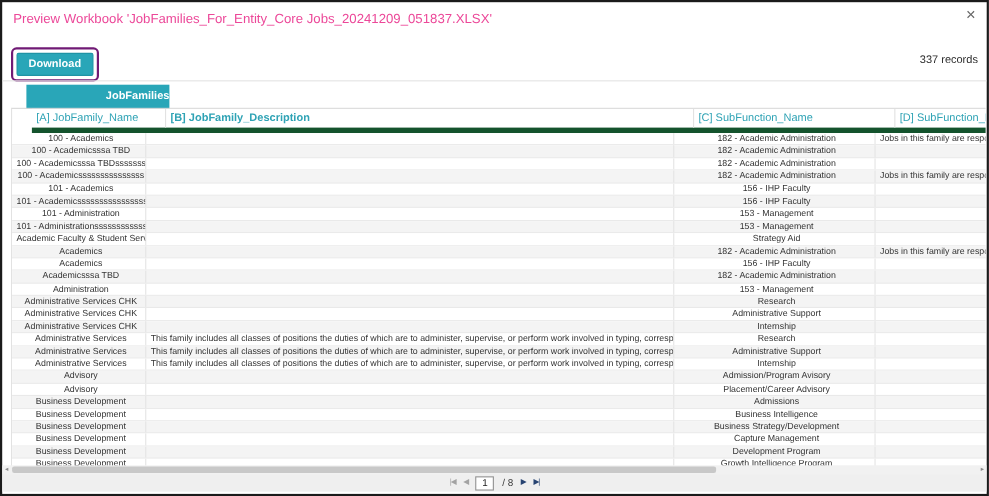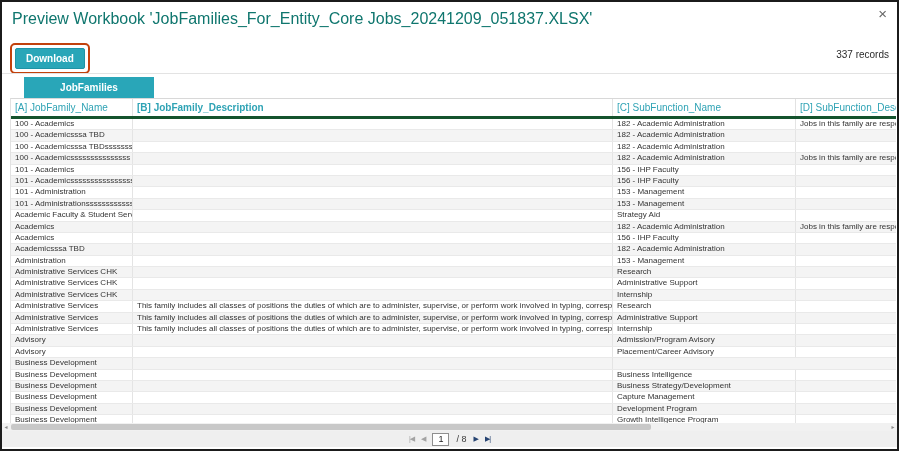--- a/index.html
+++ b/index.html
@@ -1,39 +1,39 @@
 <!DOCTYPE html>
 <html><head>
 <meta charset="utf-8">
 <style>
   html,body{margin:0;padding:0;background:#fff;font-family:"Liberation Sans",sans-serif;}
   .dialog{position:relative;width:895px;height:447px;border:2px solid #1b1b1b;background:#fff;overflow:hidden;}
 
   
-  .title{position:absolute;left:10px;top:8px;font-size:16px;color:#0f766e;}
+  .title{position:absolute;left:10px;top:8px;font-size:12px;color:#ec4899;}
   .close{position:absolute;right:10px;top:5px;font-size:15px;color:#666;line-height:14px;cursor:pointer;}
 
   
-  .dl-highlight{position:absolute;left:8px;top:41px;padding:3px;border:2px solid #c2410c;border-radius:5px;}
+  .dl-highlight{position:absolute;left:8px;top:41px;padding:3px;border:2px solid #701a75;border-radius:5px;}
   .dl-btn{display:block;background:#29a6b8;color:#fff;border:1px solid #1f93a5;border-radius:2px;
           font-family:"Liberation Sans",sans-serif;font-size:10px;font-weight:bold;padding:4px 10px;cursor:pointer;}
   .records{position:absolute;right:8px;top:47px;font-size:10px;color:#2c2c2c;}
 
   
   .tabstrip{position:absolute;left:0;top:71px;width:100%;height:25px;border-top:1px solid #e3e3e3;}
   .tab{position:absolute;left:22px;bottom:0;width:130px;height:22px;background:#29a6b8;color:#fff;
-       font-size:10px;font-weight:bold;text-align:center;line-height:22px;cursor:pointer;}
+       font-size:10px;font-weight:bold;text-align:right;line-height:22px;cursor:pointer;}
 
   
   .table{position:absolute;left:8px;top:96px;width:885px;height:325px;border-top:1px solid #d8d8d8;border-left:1px solid #e2e2e2;}
-  .thead{display:flex;height:17px;border-bottom:3px solid #14532d;background:#fff;}
+  .thead{display:flex;height:17px;border-bottom:5px solid #14532d;background:#fff;margin-left:18px;}
   .hcell{box-sizing:border-box;font-size:10px;color:#2fa3b5;line-height:17px;padding-left:4px;
          border-right:1px solid #e2e2e2;white-space:nowrap;overflow:hidden;}
   .tbody{position:relative;}
-  .trow{display:flex;height:11.4px;border-bottom:1px solid #e9e9e9;box-sizing:border-box;background:#fff;}
+  .trow{display:flex;height:11.4px;border-bottom:1px solid #e9e9e9;box-sizing:border-box;background:#fff;text-align:center;}
   .trow:nth-child(even){background:#f4f4f4;}
   .cell{box-sizing:border-box;font-size:8px;color:#333;line-height:10.5px;padding-left:4px;
         border-right:1px solid #e4e4e4;white-space:nowrap;overflow:hidden;}
   .col0{width:122px;min-width:122px;}
   .col1{width:480px;min-width:480px;}
   .col2{width:183px;min-width:183px;}
   .col3{flex:1;min-width:0;border-right:none;}
   .hd0{width:122px;} .hd1{width:480px;font-weight:bold;} .hd2{width:183px;} .hd3{flex:1;border-right:none;}
 
   
@@ -205,20 +205,21 @@
         </div>
         <div class="trow">
           <div class="cell col0">Advisory</div>
           <div class="cell col1"></div>
           <div class="cell col2">Placement/Career Advisory</div>
           <div class="cell col3"></div>
         </div>
         <div class="trow">
           <div class="cell col0">Business Development</div>
           <div class="cell col1"></div>
+          <div class="cell col2">Admissions</div>
           <div class="cell col3"></div>
         </div>
         <div class="trow">
           <div class="cell col0">Business Development</div>
           <div class="cell col1"></div>
           <div class="cell col2">Business Intelligence</div>
           <div class="cell col3"></div>
         </div>
         <div class="trow">
           <div class="cell col0">Business Development</div>

